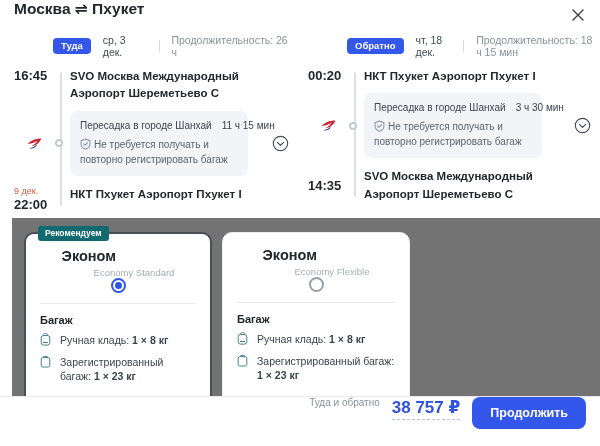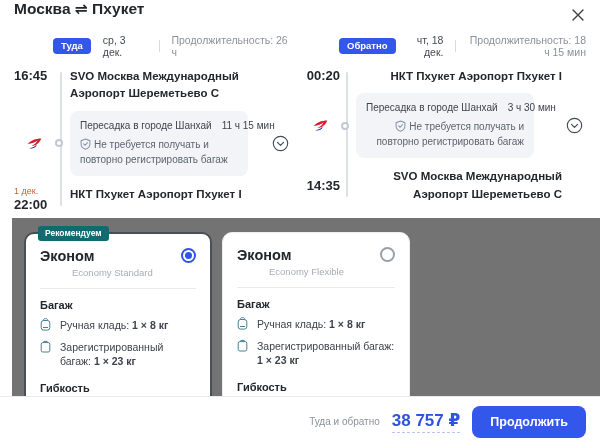--- a/index.html
+++ b/index.html
@@ -10,21 +10,21 @@
   }
   .page { position:absolute; inset:0; }
 
   
   .page-title { position:absolute; left:14px; top:0; font-size:15.5px; font-weight:bold; color:#23262c; }
   .close-btn { position:absolute; right:10px; top:4px; width:24px; height:24px; border:none; background:transparent; cursor:pointer; color:#3c3f46; }
 
   
   .panel { position:absolute; top:34px; }
   .panel.left  { left:14px;  width:278px; }
-  .panel.right { left:300px; width:286px;text-align:right; }
+  .panel.right { left:308px; width:286px; }
 
   .panel-head { display:flex; align-items:center; gap:12px; margin-bottom:10px;margin-left:39px; }
   .dir-badge { background:#3457eb; color:#fff; font-size:9.5px; font-weight:bold; padding:3px 8px; border-radius:4px; line-height:1; }
   .head-date { font-size:10.5px; color:#454a54; }
   .head-sep { width:1px; height:12px; background:#d8dbe0; }
   .head-duration { font-size:10.5px; color:#8b919c; }
 
   .flight { display:grid; grid-template-columns:40px 16px 1fr 24px; position:relative; }
   .tl-line { position:absolute; left:46px; top:4px; bottom:6px; width:2px; background:#dcdfe4; border-radius:2px; }
   .time { font-size:13px; font-weight:bold; color:#23262c; grid-column:1; }
@@ -45,35 +45,35 @@
   .panel.right .seg2-timecell { justify-content:center; }
   .notice { margin-top:12px; font-size:10.5px; line-height:1.6; color:#6f747e; }
   .notice .notice-date { color:#d15a38; }
 
   
   .fare-section { position:absolute; left:12px; top:218px; width:600px; height:178px; background:#737373; overflow:hidden; }
   .fare-card { position:absolute; top:14px; width:188px; height:220px; background:#fff; border-radius:10px; padding:14px; }
   .fare-card.selected { border:2px solid #4a4e57; left:12px; }
   .fare-card.plain { left:210px; border:1px solid #eceef2; }
   .rec-badge { position:absolute; top:-8px; left:12px; background:#116a70; color:#fff; font-size:8.5px; font-weight:bold; padding:3px 7px; border-radius:3px; line-height:1; }
-  .fare-head { display:flex; justify-content:space-between; align-items:flex-start; }
+  .fare-head { display:flex; justify-content:space-between; align-items:center;flex-direction:column; }
   .fare-title { font-size:14.5px; font-weight:bold; color:#23262c; }
   .fare-subtitle { font-size:9.5px; color:#a7acb6; margin-top:3px;margin-left:32px; }
   .radio { width:15px; height:15px; border-radius:50%; border:2px solid #96a0ab; background:#fff; cursor:pointer; }
   .radio.on { border:2px solid #2f55e8; position:relative; }
   .radio.on::after { content:""; position:absolute; inset:2px; background:#2f55e8; border-radius:50%; }
   .fare-divider { border:none; border-top:1px solid #e8eaee; margin:10px 0; }
   .fare-h { font-size:11px; font-weight:bold; color:#23262c; margin-bottom:7px; }
   .fare-item { display:flex; gap:8px; align-items:flex-start; font-size:10.5px; color:#3d424c; margin-bottom:5px; line-height:1.4; }
   .fare-item .ico { flex:0 0 12px; margin-top:0px; }
   .fare-item b { font-weight:bold; }
   .flex-block { margin-top:13px; }
 
   
-  .footer { position:absolute; left:0; top:396px; width:600px; height:50px; background:#fff; border-top:1px solid #e8eaed; display:flex; align-items:center; justify-content:flex-end; gap:12px; padding-right:14px; }
+  .footer { position:absolute; left:0; top:396px; width:600px; height:50px; background:#fff; border-top:1px solid #e8eaed; display:flex; align-items:flex-start; justify-content:flex-end; gap:12px; padding-right:14px; }
   .total-label { font-size:10px; color:#8b919c; }
   .total-price { font-size:17px; font-weight:bold; color:#2d53e0; border-bottom:1px dashed #b9c6f5; padding-bottom:1px; cursor:pointer; }
   .continue-btn { background:#3457eb; color:#fff; border:none; border-radius:8px; font-size:12.5px; font-weight:bold; padding:9px 18px; cursor:pointer; font-family:inherit; }
 </style>
 </head>
 <body>
 
 <div class="page">
 
   <div class="page-title">Москва ⇌ Пхукет</div>
@@ -118,21 +118,21 @@
         <button class="chevron-btn">
           <svg width="17" height="17" viewBox="0 0 18 18">
               <circle cx="9" cy="9" r="7.6" fill="none" stroke="#454a54" stroke-width="1.2"></circle>
               <path d="M5.8 7.8 L9 11 L12.2 7.8" fill="none" stroke="#454a54" stroke-width="1.3" stroke-linecap="round" stroke-linejoin="round"></path>
             </svg>
         </button>
       </div>
 
       <div class="seg2">
         <div class="seg2-timecell">
-          <span class="arrive-date">1 дек.</span>
+          <span class="arrive-date">9 дек.</span>
           <span class="time">22:00</span>
         </div>
         <div></div>
         <div class="airport">НКТ Пхукет Аэропорт Пхукет I</div>
         <div></div>
       </div>
     </div>
   </div>
 
   <div class="panel right">

